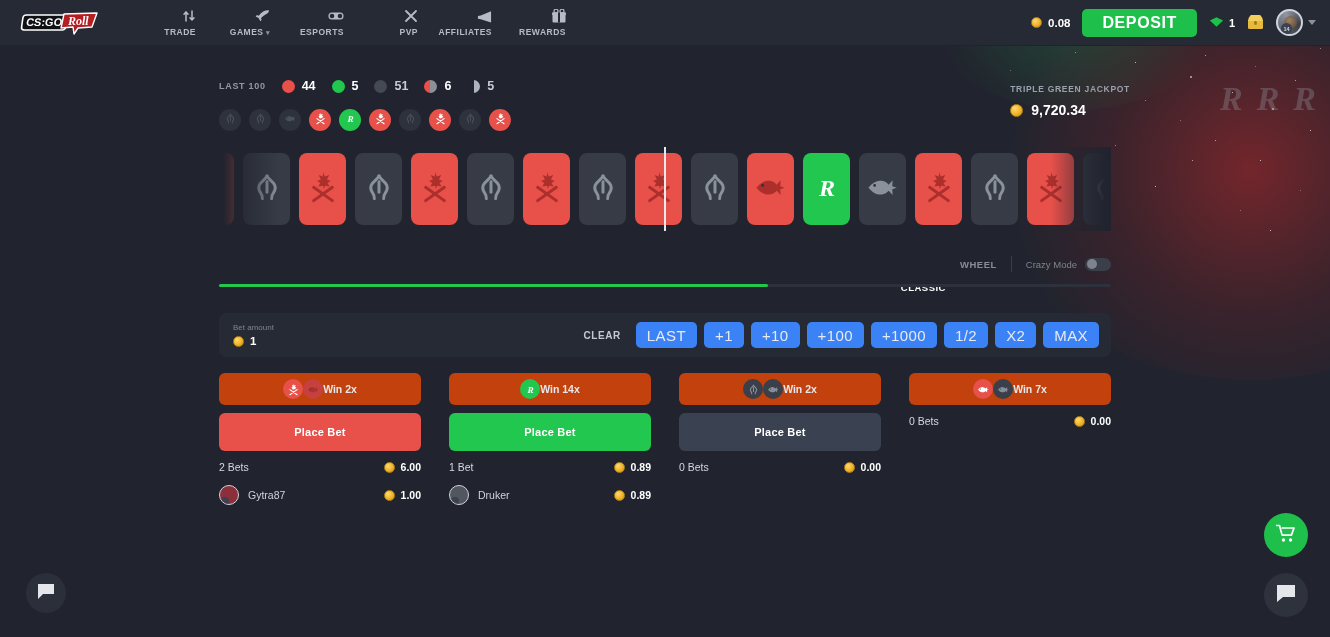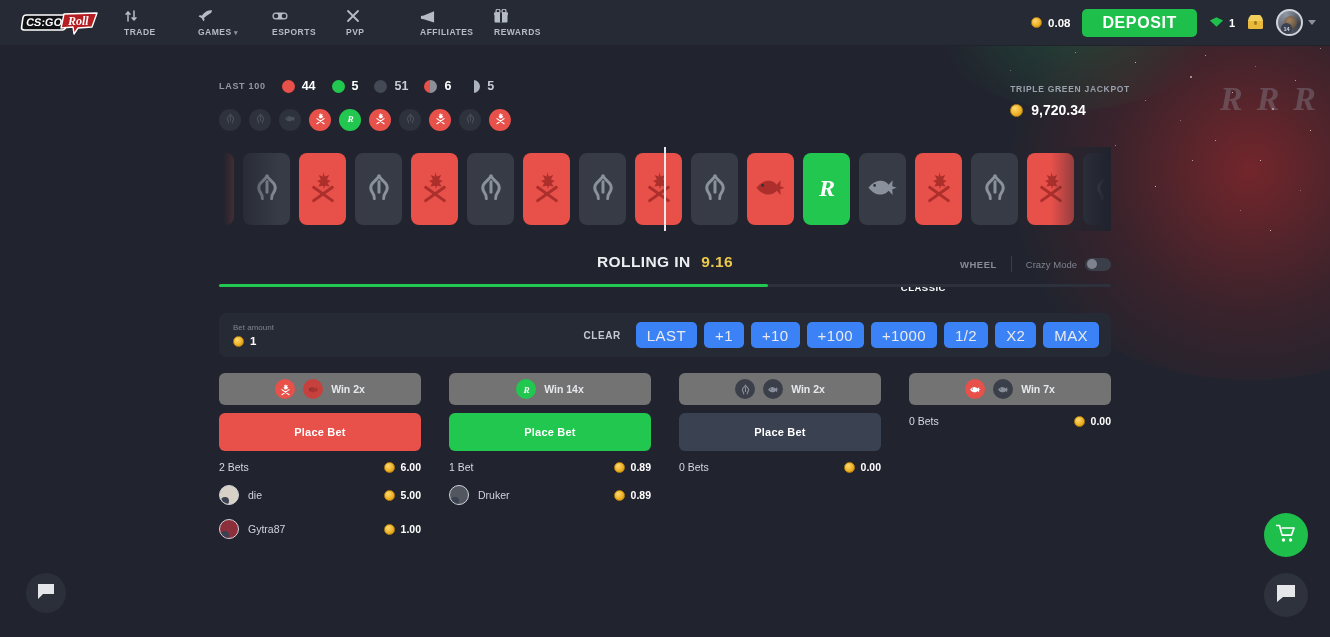--- a/index.html
+++ b/index.html
@@ -32,21 +32,21 @@
     position: relative; z-index: 5;
     height: 46px; background: #262a34;
     display: flex; align-items: center;
     padding: 0 14px 0 18px;
     border-bottom: 1px solid #20232c;
   }
   .logo { width: 80px; height: 26px; position: relative; margin-right: 26px; flex: none; }
   .logo svg { display:block; }
   .navitems { display: flex; align-items: center; gap: 2px; }
   .navitem {
-    display: flex; flex-direction: column; align-items: flex-start; justify-content: center;
+    display: flex; flex-direction: column; align-items: flex-end; justify-content: center;
     width: 72px; height: 46px; cursor: pointer; gap: 3px;
     color: #9ba2ae;
   }
   .navitem .nicon { height: 15px; display:flex; align-items:center; justify-content:center; }
   .navitem .nlabel { font-size: 8.5px; font-weight: 700; letter-spacing: .5px; color: #b6bcc6; white-space: nowrap; }
   .navitem.has-caret .nlabel::after { content: " \25BE"; font-size: 7px; color: #8c929d; }
 
   .hright { margin-left: auto; display: flex; align-items: center; gap: 12px; }
   .balance { display: flex; align-items: center; gap: 6px; font-size: 11.5px; font-weight: 700; color: #fff; }
   .coin { width: 11px; height: 11px; border-radius: 50%;
@@ -162,22 +162,22 @@
   .chip {
     background: #3b82f6; color: #e8eaee; border: none; border-radius: 5px;
     height: 26px; min-width: 38px; padding: 0 11px; font-size: 15px; font-weight: 400;
     cursor: pointer; letter-spacing: .4px; font-family: inherit;
   }
 
   
   .cols { display: flex; gap: 28px; margin-top: 16px; }
   .col { width: 202px; }
   .col-head {
-    background: #737373; border-radius: 6px; height: 32px;
-    display: flex; align-items: center; justify-content: center; gap: 8px;
+    background: #c2410c; border-radius: 6px; height: 32px;
+    display: flex; align-items: center; justify-content: center; 
   }
   .cicon { width: 20px; height: 20px; border-radius: 50%; display: flex; align-items: center; justify-content: center; flex: none; }
   .cicon.red { background: #e8504a; }
   .cicon.green { background: #22c74f; }
   .cicon.gray { background: #3a3f4a; }
   .cicon.redfade { background: #c6413e; }
   .col-head .mult { font-size: 10.5px; font-weight: 700; color: #e6e8ec; }
   .place-btn {
     margin-top: 8px; width: 202px; height: 38px; border: none; border-radius: 6px;
     font-size: 11px; font-weight: 700; color: #fff; cursor: pointer; font-family: inherit; letter-spacing: .2px;
@@ -572,24 +572,20 @@
           <div class="mode-tabs">
             <span class="mode-tab active">CLASSIC</span>
             <span class="mode-tab">WHEEL</span>
           </div>
           <div class="mode-sep"></div>
           <div class="crazy">
             <span class="crazy-label">Crazy Mode</span>
             <span class="toggle"></span>
           </div>
         </div>
-        <div class="rolling">
-          <span>ROLLING IN</span>
-          <span class="secs">9.16</span>
-        </div>
         <div class="progress">
           <div class="fill" id="progress-fill" style="width: 61.5%; background: rgb(34, 199, 79);"></div>
         </div>
       </div>
 
       <div class="betbar">
         <div class="bet-amount">
           <span class="lbl">Bet amount</span>
           <span class="inp">
             <span class="coin"></span>
@@ -629,29 +625,20 @@
       <span class="mult">Win 2x</span>
     </div>
     <button class="place-btn red">Place Bet</button>
     <div class="col-foot">
       <span>2 Bets</span>
       <span class="amt">
         <span class="coin"></span>6.00
       </span>
     </div>
     <div class="players">
-    <div class="player">
-      <span class="pav" style="background:#d8d2c6">
-        <span class="plvl"></span>
-      </span>
-      <span class="pname">die</span>
-      <span class="pamt">
-        <span class="coin"></span>5.00
-      </span>
-    </div>
     <div class="player">
       <span class="pav" style="background:#8c2f3a">
         <span class="plvl"></span>
       </span>
       <span class="pname">Gytra87</span>
       <span class="pamt">
         <span class="coin"></span>1.00
       </span>
     </div>
             </div></div>

